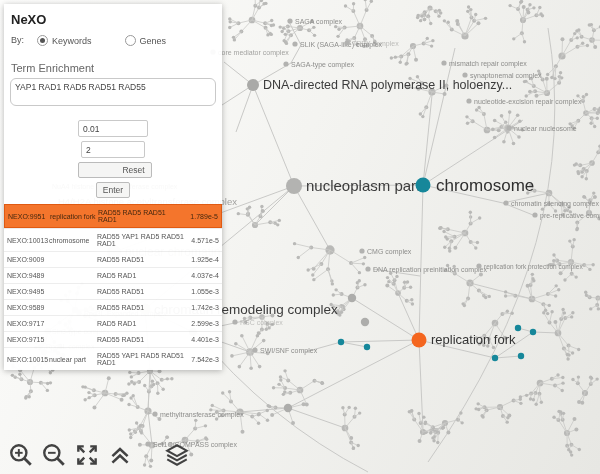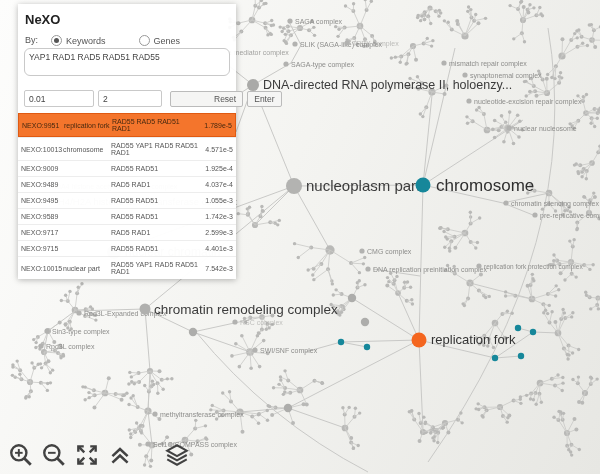--- a/index.html
+++ b/index.html
@@ -5,21 +5,21 @@
   html,body{margin:0;padding:0;}
   body{
     width:600px;height:474px;overflow:hidden;position:relative;
     font-family:"Liberation Sans",sans-serif;
     background:linear-gradient(115deg,#fdfdfc 0%,#f4f4f1 45%,#e7e7e3 100%);
   }
   #network-svg{position:absolute;left:0;top:0;z-index:1;}
 
   
   .panel{
-    position:absolute;left:18px;top:4px;width:218px;z-index:10;
+    position:absolute;left:4px;top:4px;width:218px;z-index:10;
     background:rgba(255,255,255,0.93);
     box-shadow:0 1px 6px rgba(0,0,0,0.28);
     box-sizing:border-box;padding:4px 0 0 0;
   }
   .panel-inner{padding:2px 6px 0 6px;}
   .app-title{font-size:13px;font-weight:bold;color:#222;margin:2px 0 4px 1px;}
   .search-row{display:flex;align-items:center;gap:6px;}
   .search-input{
     width:128px;height:14px;font-size:8.5px;color:#444;
     border:1px solid #c9c9c9;border-radius:2px;padding:2px 4px;outline:none;
@@ -31,21 +31,21 @@
   .radio + .radio{margin-left:28px;}
   .radio-circle{width:9px;height:9px;border:1px solid #999;border-radius:50%;
     display:inline-flex;align-items:center;justify-content:center;background:#fff;}
   .radio-dot{width:5px;height:5px;border-radius:50%;background:#555;}
   .section-heading{font-size:11px;color:#666;margin:16px 0 4px 1px;}
   .query-area{
     width:100%;height:28px;box-sizing:border-box;resize:none;
     border:1px solid #c9c9c9;border-radius:6px;font-size:8.5px;color:#444;
     padding:3px 4px;font-family:"Liberation Sans",sans-serif;outline:none;background:#fff;
   }
-  .params-row{display:flex;align-items:center;gap:4px;margin:10px 0 6px 0;}
+  .params-row{display:flex;align-items:center;gap:4px;margin:10px 0 6px 0;flex-direction:column;}
   .param-input{
     height:13px;font-size:8.5px;color:#444;border:1px solid #c9c9c9;border-radius:2px;
     padding:1px 4px;font-family:"Liberation Sans",sans-serif;outline:none;background:#fff;
   }
   .param-alpha{width:60px;}
   .param-genes{width:54px;}
   .panel-btn{
     font-size:8.5px;color:#555;background:#f5f5f4;border:1px solid #bbb;border-radius:2px;
     padding:2px 6px;cursor:pointer;font-family:"Liberation Sans",sans-serif;
   }
@@ -1625,20 +1625,21 @@
             <span class="radio-dot"></span>
           </span>
         <span>Keywords</span>
       </span>
       <span class="radio">
         <span class="radio-circle"></span>
         <span>Genes</span>
       </span>
     </div>
 
+    <div class="section-heading">Term Enrichment</div>
 
     <textarea class="query-area" style="">YAP1 RAD1 RAD5 RAD51 RAD55</textarea>
 
     <div class="params-row">
       <input class="param-input param-alpha" type="text" value="0.01" style="">
       <input class="param-input param-genes" type="text" value="2" style="">
       <button class="panel-btn">Reset</button>
       <button class="panel-btn">Enter</button>
     </div>
   </div>

